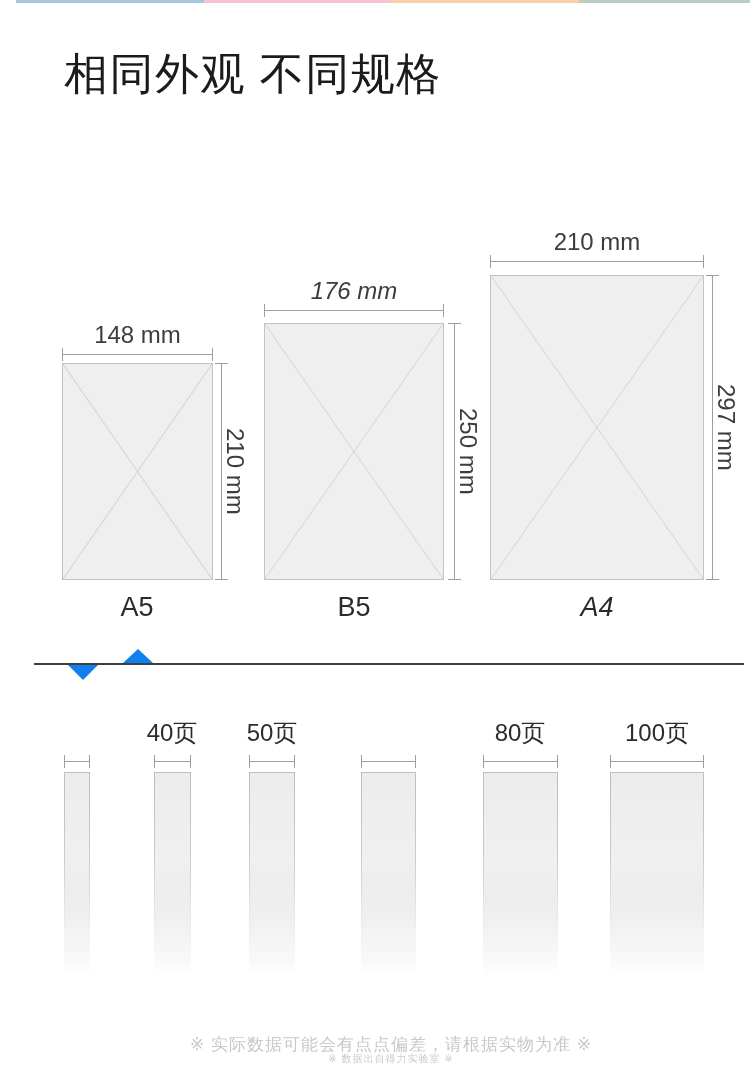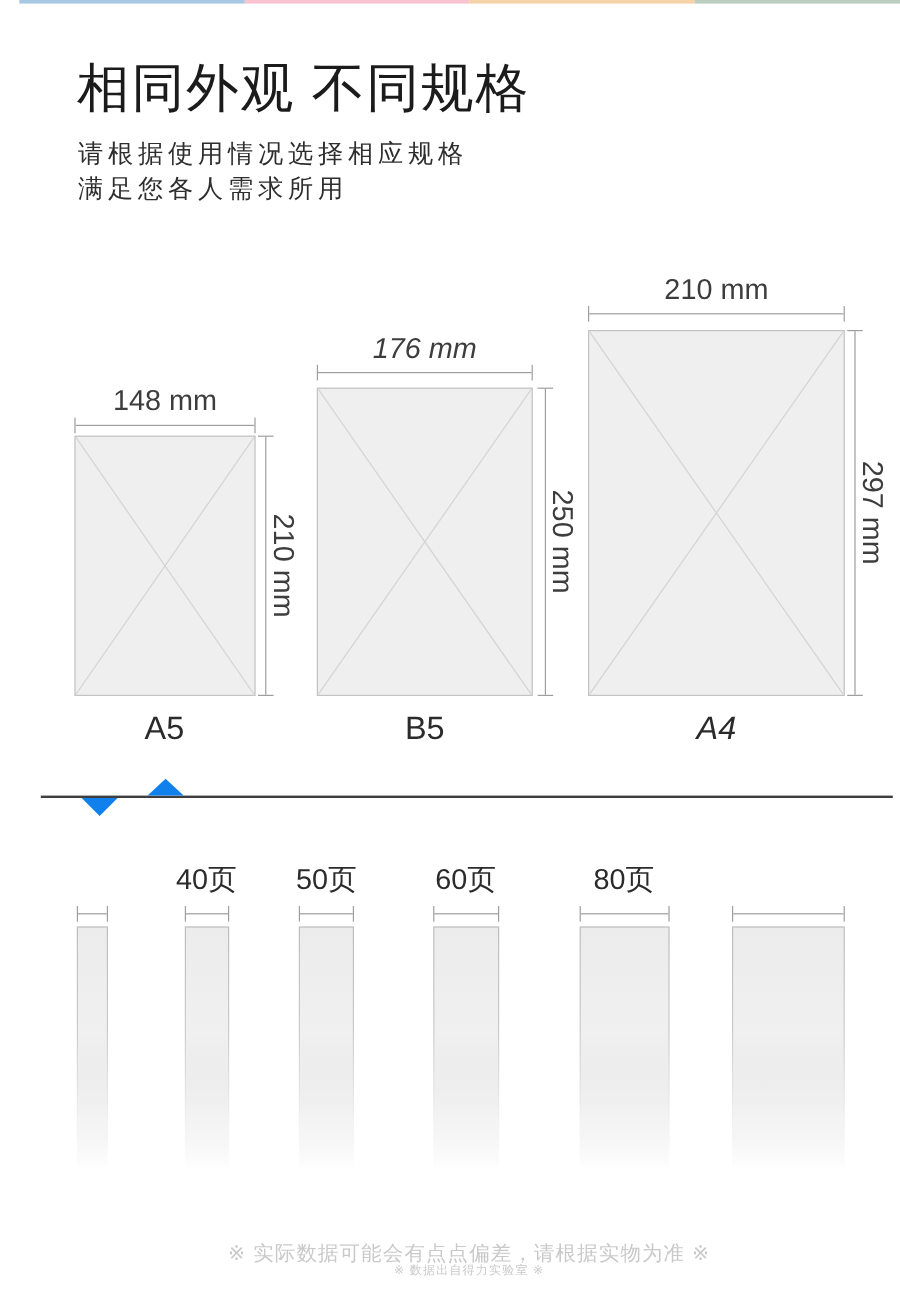--- a/index.html
+++ b/index.html
@@ -98,24 +98,20 @@
 <div class="page">
 
   <div class="accent-strip">
     <span class="seg" style="background: rgb(167, 200, 227);"></span>
     <span class="seg" style="background: rgb(248, 195, 209);"></span>
     <span class="seg" style="background: rgb(245, 210, 168);"></span>
     <span class="seg" style="background: rgb(185, 206, 193);"></span>
   </div>
 
   <h1 class="title">相同外观 不同规格</h1>
-  <div class="subtitle">
-    <div>请根据使用情况选择相应规格</div>
-    <div>满足您各人需求所用</div>
-  </div>
 
   <div class="dim-label-h hlab-a5">148 mm</div>
   <div class="hdim hdim-a5"></div>
   <div class="paper rect-a5">
     <svg viewBox="0 0 100 100" preserveAspectRatio="none">
       <line x1="0" y1="0" x2="100" y2="100" vector-effect="non-scaling-stroke"></line>
       <line x1="100" y1="0" x2="0" y2="100" vector-effect="non-scaling-stroke"></line>
     </svg>
   </div>
   <div class="vdim vdim-a5"></div>
@@ -145,22 +141,22 @@
   <div class="vdim vdim-a4"></div>
   <div class="dim-label-v vlab-a4">297 mm</div>
   <div class="size-name name-a4">A4</div>
 
   <div class="divider-line"></div>
   <div class="tri-down"></div>
   <div class="tri-up"></div>
 
   <div class="count-label lab-40">40页</div>
   <div class="count-label lab-50">50页</div>
-  <div class="count-label lab-60">60页</div>
   <div class="count-label lab-80">80页</div>
+  <div class="count-label lab-100">100页</div>
 
   <div class="hdim count-dim dim-30"></div>
   <div class="hdim count-dim dim-40"></div>
   <div class="hdim count-dim dim-50"></div>
   <div class="hdim count-dim dim-60"></div>
   <div class="hdim count-dim dim-80"></div>
   <div class="hdim count-dim dim-100"></div>
 
   <div class="bar bar-30">
       <div class="bar-inner"></div>

